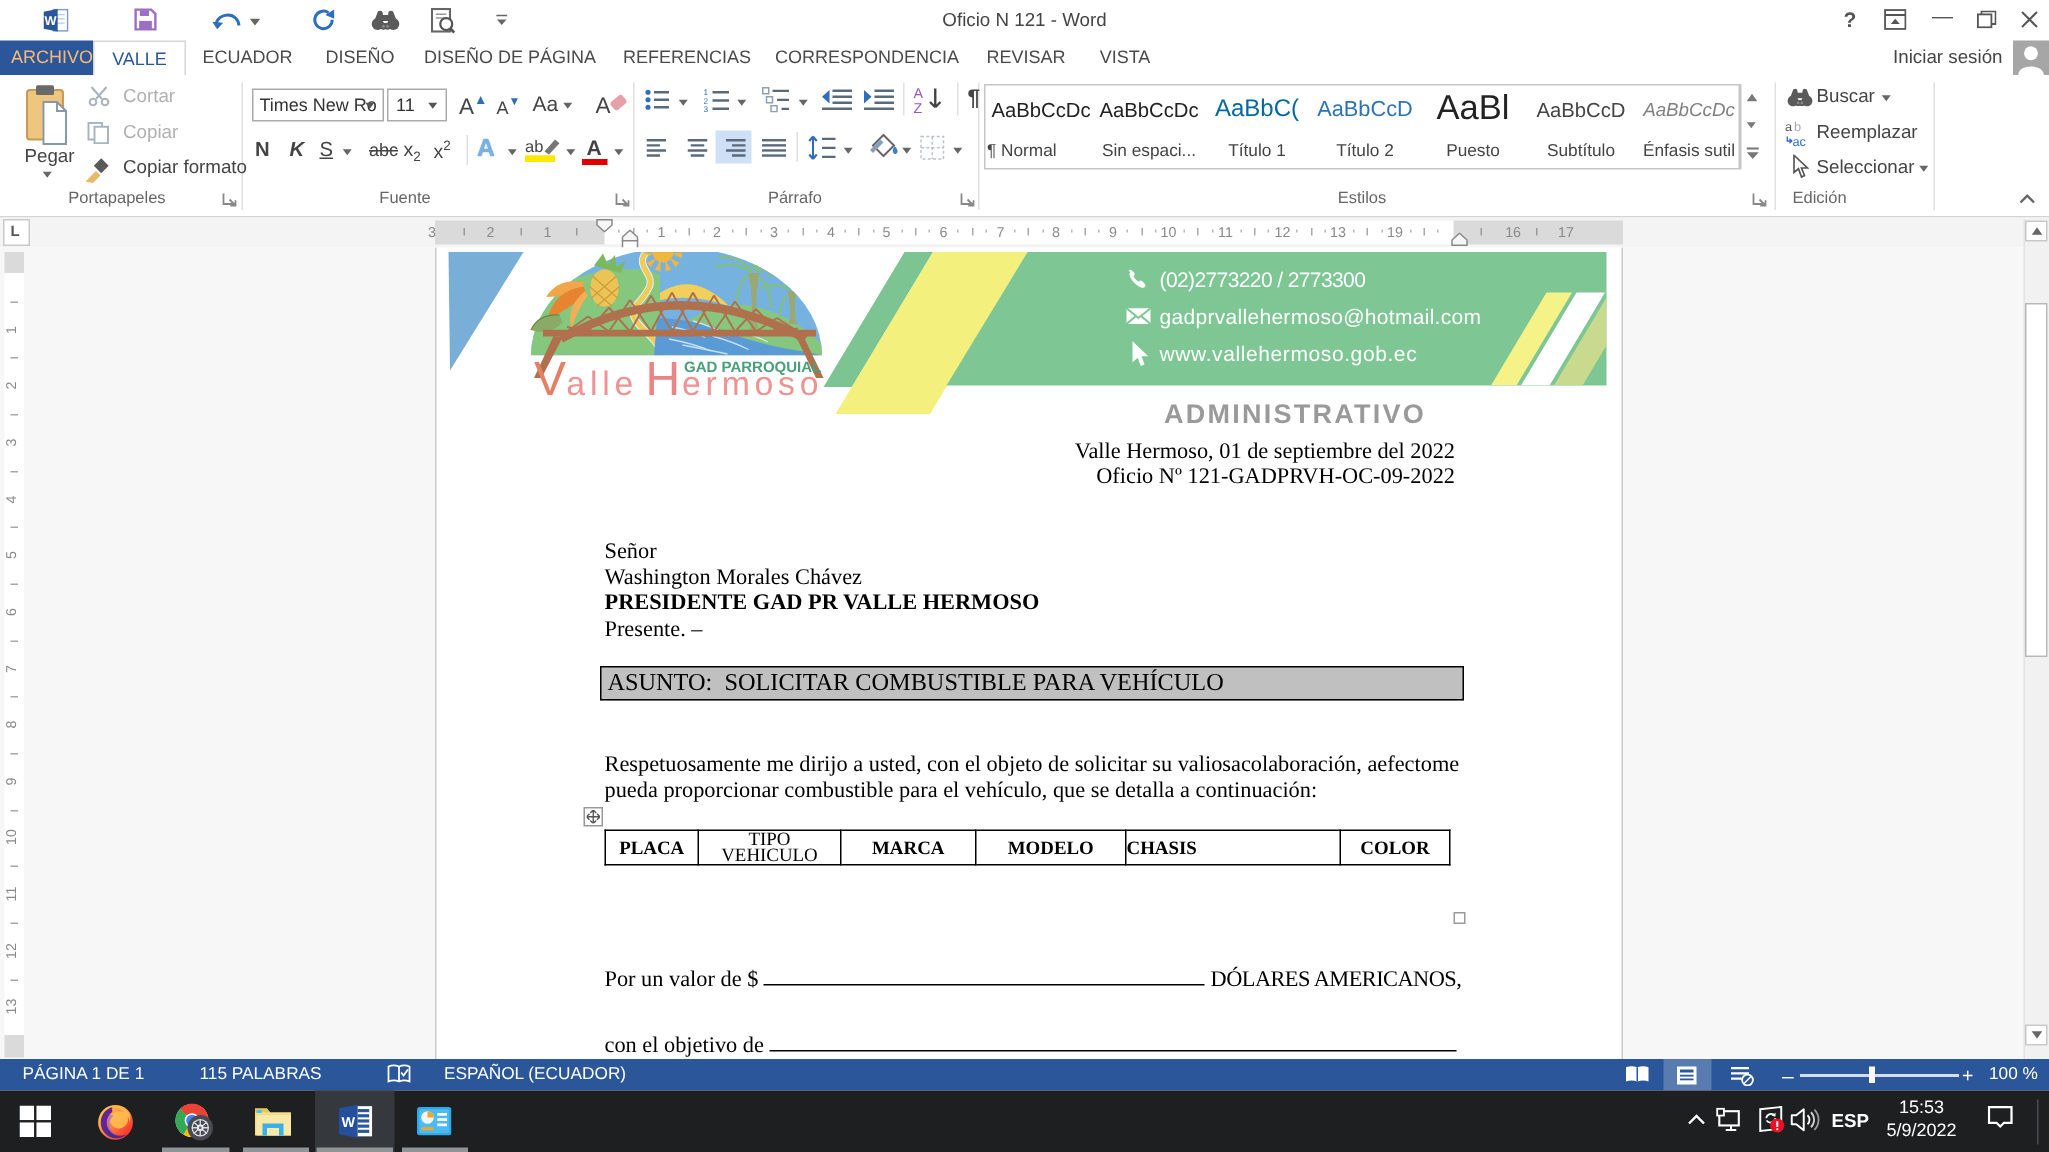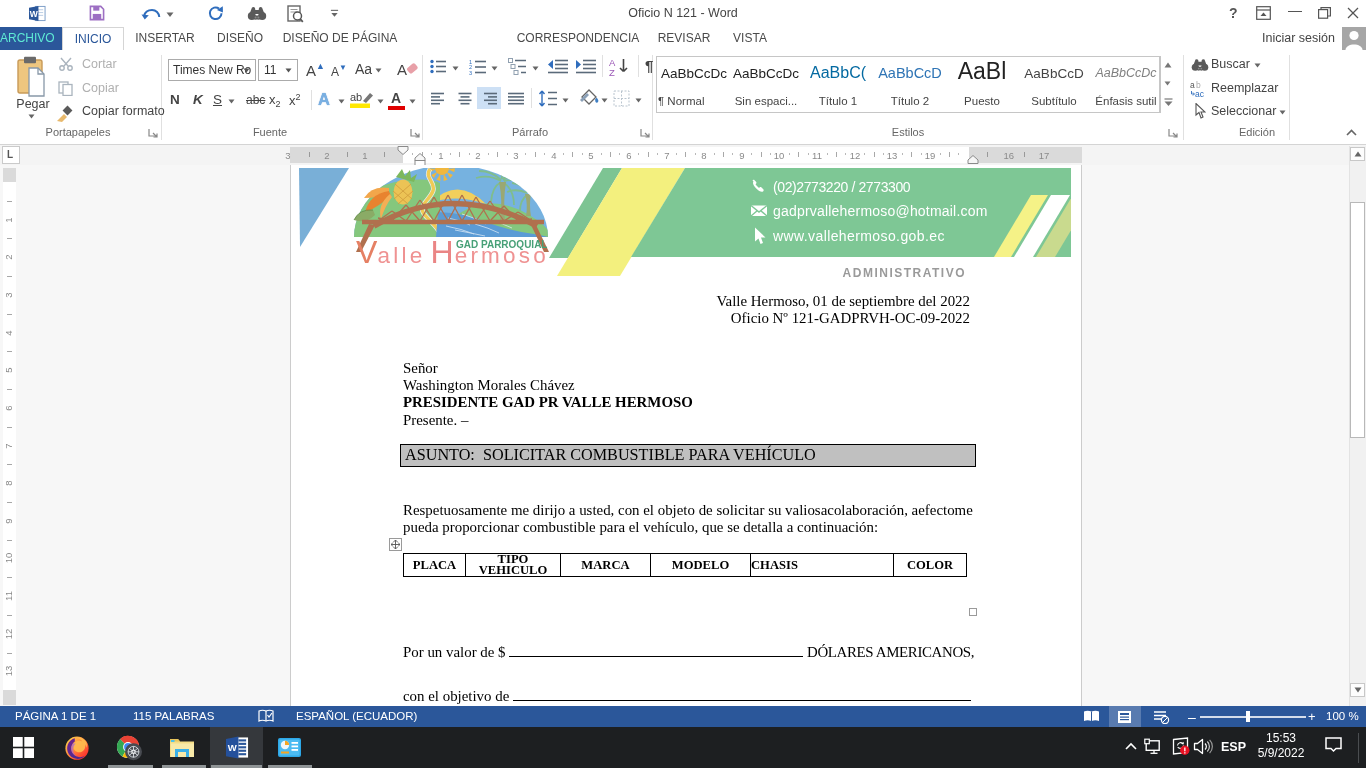--- a/index.html
+++ b/index.html
@@ -62,25 +62,26 @@
     <svg class="abs" style="left:1318px;top:7px" width="13" height="12" viewBox="0 0 13 12">
 <rect x="0.6" y="2.6" width="9" height="8.6" fill="#fff" stroke="#555" stroke-width="1.2"></rect>
 <path d="M3 2.6 V0.6 H12.4 V9 H10" fill="none" stroke="#555" stroke-width="1.2"></path>
 </svg>
     <svg class="abs" style="left:1347px;top:7px" width="12" height="12" viewBox="0 0 12 12">
 <line x1="1" y1="1" x2="11" y2="11" stroke="#555" stroke-width="1.3"></line>
 <line x1="11" y1="1" x2="1" y2="11" stroke="#555" stroke-width="1.3"></line>
 </svg>
   </div>
 <div class="abs" style="left:0;top:27px;width:1366px;height:23px;background:#fff">
-    <div class="abs" style="left:0;top:0;width:62px;height:23px;background:#2b579a;color:#5eead4;font-size:12px;text-align:left;line-height:23px">ARCHIVO</div>
-    <div class="abs" style="left:62px;top:0;width:62px;height:24px;background:#fff;border:1px solid #d5d5d5;border-bottom:none;color:#2b579a;font-size:12px;text-align:center;line-height:22px">INICIO</div>
-    <div class="abs" style="left:65px;top:0;width:200px;height:23px;color:#4a4a4a;font-size:12px;text-align:center;line-height:23px">INSERTAR</div>
+    <div class="abs" style="left:0;top:0;width:62px;height:23px;background:#2b579a;color:#fdba74;font-size:12px;text-align:right;line-height:23px">ARCHIVO</div>
+    <div class="abs" style="left:62px;top:0;width:62px;height:24px;background:#fff;border:1px solid #d5d5d5;border-bottom:none;color:#2b579a;font-size:12px;text-align:center;line-height:22px">VALLE</div>
+    <div class="abs" style="left:65px;top:0;width:200px;height:23px;color:#4a4a4a;font-size:12px;text-align:center;line-height:23px">ECUADOR</div>
     <div class="abs" style="left:140px;top:0;width:200px;height:23px;color:#4a4a4a;font-size:12px;text-align:center;line-height:23px">DISEÑO</div>
     <div class="abs" style="left:240px;top:0;width:200px;height:23px;color:#4a4a4a;font-size:12px;text-align:center;line-height:23px">DISEÑO DE PÁGINA</div>
+    <div class="abs" style="left:358px;top:0;width:200px;height:23px;color:#4a4a4a;font-size:12px;text-align:center;line-height:23px">REFERENCIAS</div>
     <div class="abs" style="left:478px;top:0;width:200px;height:23px;color:#4a4a4a;font-size:12px;text-align:center;line-height:23px">CORRESPONDENCIA</div>
     <div class="abs" style="left:584px;top:0;width:200px;height:23px;color:#4a4a4a;font-size:12px;text-align:center;line-height:23px">REVISAR</div>
     <div class="abs" style="left:650px;top:0;width:200px;height:23px;color:#4a4a4a;font-size:12px;text-align:center;line-height:23px">VISTA</div>
     <div class="abs" style="left:1245px;top:0;width:90px;height:23px;color:#444;font-size:12.5px;line-height:23px;text-align:right">Iniciar sesión</div>
     <div class="abs" style="left:1342px;top:0;width:24px;height:23px;background:#a6a6a6"></div>
 <svg class="abs" style="left:1342px;top:0" width="24" height="23" viewBox="0 0 24 23">
 <circle cx="12" cy="8.5" r="4.6" fill="#fff"></circle>
 <path d="M3.5 23 C3.5 15.5 20.5 15.5 20.5 23 Z" fill="#fff"></path>
 </svg>
   </div>
@@ -335,21 +336,21 @@
 <path d="M1.5 11 L1.5 14 L4 14 M3 12.5 L4.5 14 L3 15.5" stroke="#2f6dbd" fill="none" stroke-width="0.9"></path>
 </svg>
 <div class="abs" style="left:1211px;top:81px;font-size:12.5px;color:#444">Reemplazar</div>
 <svg class="abs" style="left:1194px;top:103px" width="12" height="16" viewBox="0 0 12 16">
 <path d="M2 0.5 L2 12 L5 9.5 L7 15 L9 14 L7 9 L11 9 Z" fill="#fff" stroke="#555" stroke-width="1.1"></path>
 </svg>
 <div class="abs" style="left:1211px;top:104px;font-size:12.5px;color:#444">Seleccionar</div>
 <svg class="abs" style="left:1279px;top:110px" width="7" height="5" viewBox="0 0 7 5">
     <path d="M0.5 0.5 h6 l-3 4 z" fill="#666"></path>
   </svg>
-<div class="abs" style="left:1195px;top:126px;width:80px;text-align:right;font-size:11px;color:#666">Edición</div>
+<div class="abs" style="left:1195px;top:126px;width:80px;text-align:left;font-size:11px;color:#666">Edición</div>
 <svg class="abs" style="left:1345px;top:128px" width="13" height="9" viewBox="0 0 13 9">
 <path d="M2 7 L6.5 2.5 L11 7" fill="none" stroke="#666" stroke-width="1.6"></path>
   </svg>
 <div class="abs" style="left:0;top:145px;width:1366px;height:20px;background:#f4f4f4"></div>
 <div class="abs" style="left:2px;top:146px;width:18px;height:18px;background:#fff;border:1px solid #cacaca"></div>
 <div class="abs" style="left:7px;top:149px;font-size:10px;color:#555;font-weight:bold">L</div>
 <div class="abs" style="left:290px;top:147px;width:792px;height:16px;background:#dadada"></div>
 <div class="abs" style="left:403px;top:147px;width:566px;height:16px;background:#fff"></div>
 <div class="abs" style="left:280px;top:150px;width:16px;text-align:center;font-size:9.5px;color:#8a8a8a">3</div>
 <div class="abs" style="left:319px;top:150px;width:16px;text-align:center;font-size:9.5px;color:#8a8a8a">2</div>
@@ -562,35 +563,35 @@
       <line x1="228" y1="44" x2="242" y2="53"></line>
       <line x1="228" y1="53" x2="242" y2="51"></line>
     </g>
     <path d="M84 58 Q163 13 247 58" stroke="#b0704e" stroke-width="5.5" fill="none"></path>
     <line x1="72" y1="54" x2="254" y2="54" stroke="#b0704e" stroke-width="4.5"></line>
     <path d="M79 56 L66 84 L71 84 L85 57 Z" fill="#b0704e"></path>
     <path d="M246 57 L259 84 L254 84 L241 57 Z" fill="#b0704e"></path>
     <text x="66" y="95" font-family="Liberation Sans" letter-spacing="3.2"><tspan font-size="32" fill="#e58064">V</tspan><tspan font-size="22.5" fill="#ef9292" dx="-3">alle</tspan><tspan font-size="32" fill="#ea8585" dx="5">H</tspan><tspan font-size="22.5" fill="#ef9292" dx="-2">ermoso</tspan></text>
     <text x="166" y="80" font-size="10" fill="#47a077" font-family="Liberation Sans" font-weight="bold" letter-spacing="0">GAD PARROQUIAL</text>
   </svg>
-<div class="abs" style="left:776px;top:265.5px;width:190px;text-align:right;font-size:12px;font-weight:bold;color:#9a9a9a;letter-spacing:1.5px">ADMINISTRATIVO</div>
+<div class="abs" style="left:776px;top:265.5px;width:190px;text-align:left;font-size:18px;font-weight:bold;color:#9a9a9a;letter-spacing:1.5px">ADMINISTRATIVO</div>
 <div class="abs" style="left:600px;top:293px;width:370px;text-align:right;font-size:14.9px;color:#000;font-family:'Liberation Serif',serif;line-height:17.2px">Valle Hermoso, 01 de septiembre del 2022<br>Oficio Nº 121-GADPRVH-OC-09-2022</div>
 <div class="abs" style="left:403px;top:360px;width:420px;font-size:14.9px;color:#000;font-family:'Liberation Serif',serif;line-height:17.2px">Señor<br>Washington Morales Chávez<br><b>PRESIDENTE GAD PR VALLE HERMOSO</b><br>Presente. –</div>
 <div class="abs" style="left:400px;top:444px;width:576px;height:23px;background:#c0c0c0;border:1px solid #000;font-size:16.2px;font-family:'Liberation Serif',serif;line-height:21px;padding-left:4px">ASUNTO:&nbsp; SOLICITAR COMBUSTIBLE PARA VEHÍCULO</div>
 <div class="abs" style="left:403px;top:501.5px;width:570px;font-size:14.9px;font-family:'Liberation Serif',serif;line-height:17.2px;white-space:nowrap">Respetuosamente me dirijo a usted, con el objeto de solicitar su valiosacolaboración, aefectome</div>
 <div class="abs" style="left:403px;top:518.7px;width:570px;font-size:14.9px;font-family:'Liberation Serif',serif;line-height:17.2px">pueda proporcionar combustible para el vehículo, que se detalla a continuación:</div>
 <div class="abs" style="left:389px;top:538px;width:13px;height:13px;border:1px solid #9a9a9a;background:#fff"></div>
 <svg class="abs" style="left:391px;top:540px" width="9" height="9" viewBox="0 0 9 9">
 <path d="M4.5 0 L4.5 9 M0 4.5 L9 4.5 M4.5 0 L2.5 2 M4.5 0 L6.5 2 M4.5 9 L2.5 7 M4.5 9 L6.5 7 M0 4.5 L2 2.5 M0 4.5 L2 6.5 M9 4.5 L7 2.5 M9 4.5 L7 6.5" stroke="#555" stroke-width="0.9" fill="none"></path>
   </svg>
 <table class="abs" style="left:403px;top:553px;border-collapse:collapse">
     <tbody>
       <tr>
         <td style="border:1px solid #000;width:62px;height:22px;text-align:center;font-size:12.6px;font-weight:bold;font-family:'Liberation Serif',serif;line-height:11.2px;padding:0">PLACA</td>
-        <td style="border:1px solid #000;width:95px;height:22px;text-align:center;font-size:12.6px;font-weight:bold;font-family:'Liberation Serif',serif;line-height:11.2px;padding:0">TIPO<br>VEHICULO</td>
+        <td style="border:1px solid #000;width:95px;height:22px;text-align:center;font-size:12.6px;font-weight:normal;font-family:'Liberation Serif',serif;line-height:11.2px;padding:0">TIPO<br>VEHICULO</td>
         <td style="border:1px solid #000;width:90px;height:22px;text-align:center;font-size:12.6px;font-weight:bold;font-family:'Liberation Serif',serif;line-height:11.2px;padding:0">MARCA</td>
         <td style="border:1px solid #000;width:100px;height:22px;text-align:center;font-size:12.6px;font-weight:bold;font-family:'Liberation Serif',serif;line-height:11.2px;padding:0">MODELO</td>
         <td style="border:1px solid #000;width:143px;height:22px;text-align:left;font-size:12.6px;font-weight:bold;font-family:'Liberation Serif',serif;line-height:11.2px;padding:0">CHASIS</td>
         <td style="border:1px solid #000;width:73px;height:22px;text-align:center;font-size:12.6px;font-weight:bold;font-family:'Liberation Serif',serif;line-height:11.2px;padding:0">COLOR</td>
       </tr>
     </tbody>
   </table>
 <div class="abs" style="left:969px;top:608px;width:8px;height:8px;border:1px solid #9a9a9a;background:#fff"></div>
 <div class="abs" style="left:403px;top:643.5px;font-size:14.9px;font-family:'Liberation Serif',serif">Por un valor de $&nbsp;<span style="display:inline-block;width:294px;border-bottom:1px solid #000;height:13px"></span>&nbsp;<span style="letter-spacing:-0.35px">DÓLARES AMERICANOS,</span></div>
 <div class="abs" style="left:403px;top:688px;font-size:14.9px;font-family:'Liberation Serif',serif">con el objetivo de <span style="display:inline-block;width:458px;border-bottom:1px solid #000;height:13px"></span></div>

